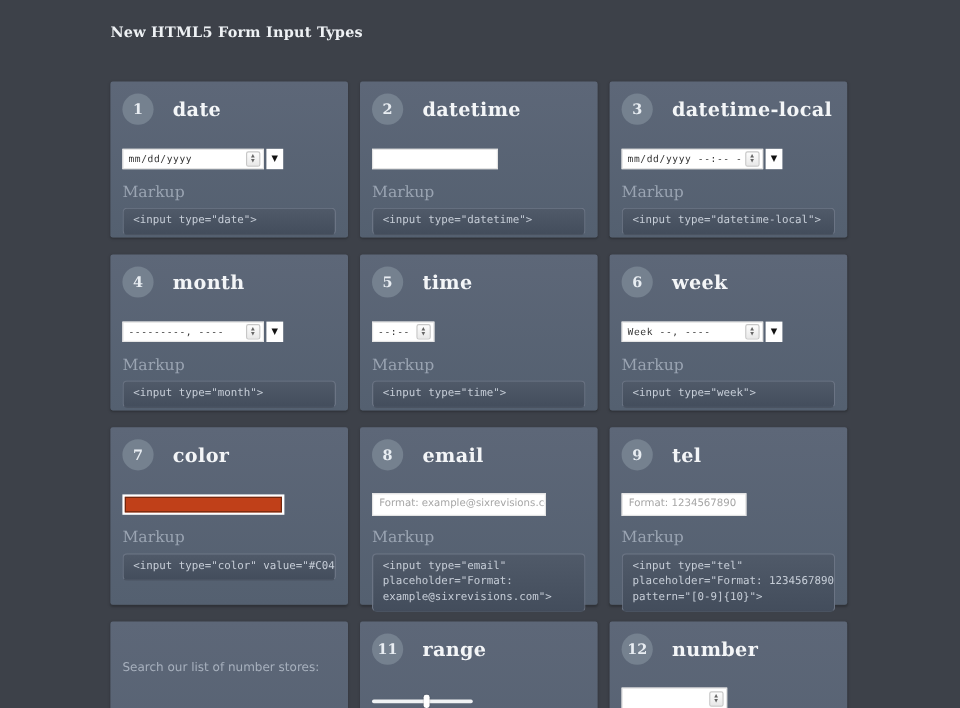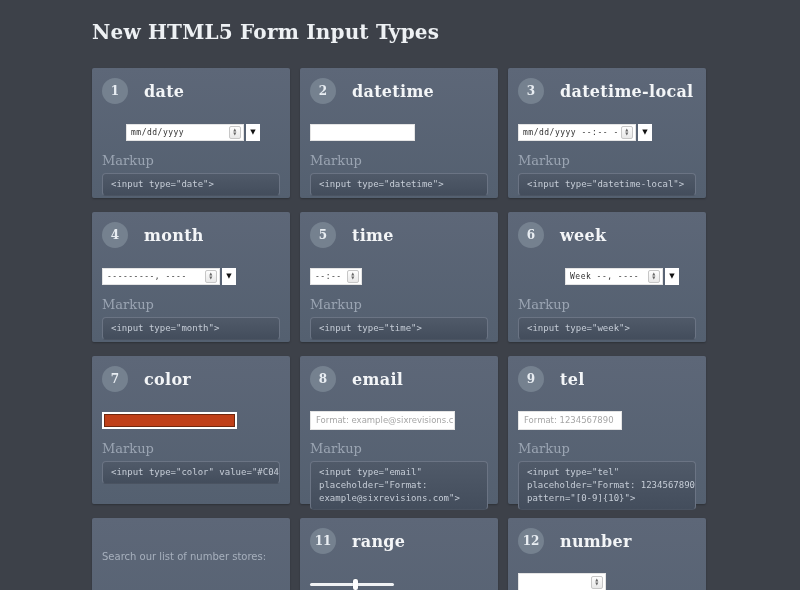--- a/index.html
+++ b/index.html
@@ -4,21 +4,21 @@
 <style>
   * { margin:0; padding:0; box-sizing:border-box; }
   html,body { width:800px; height:590px; overflow:hidden; }
   body {
     background:#3d4149;
     font-family:"DejaVu Serif","Liberation Serif",serif;
     position:relative;
   }
   .page-title {
     position:absolute; left:92px; top:20px;
-    font-size:20px; font-weight:bold; color:#eef1f4;
+    font-size:12px; font-weight:bold; color:#eef1f4;
     letter-spacing:0.2px;
   }
   .grid {
     position:absolute; left:92px; top:68px;
     display:grid;
     grid-template-columns:198px 198px 198px;
     grid-template-rows:130px 130px 148px 170px;
     column-gap:10px; row-gap:14px;
   }
   .card {
@@ -105,21 +105,21 @@
 <h1 class="page-title">New HTML5 Form Input Types</h1>
 
 <div class="grid">
   <div class="card">
     <div class="card-header">
       <span class="num-circle">1</span>
       <span class="card-title">date</span>
     </div>
     <div class="demo">
         <div class="ctl">
-          <div class="field" style="width: 118px; margin-left: 24px;">
+          <div class="field" style="width: 118px;">
             <span class="ftext">mm/dd/yyyy</span>
             <span class="spinner">▲<br>▼</span>
           </div>
           <span class="dropbox">▼</span>
         </div>
       </div>
   <div class="markup-label">Markup</div>
       <div class="code-box">
         <div class="code-line">&lt;input type="date"&gt;</div>
       </div>
@@ -198,21 +198,21 @@
       </div>
     </div>
 
   <div class="card">
     <div class="card-header">
       <span class="num-circle">6</span>
       <span class="card-title">week</span>
     </div>
     <div class="demo">
         <div class="ctl">
-          <div class="field" style="width: 98px; margin-left: 47px;">
+          <div class="field" style="width: 118px;">
             <span class="ftext">Week --, ----</span>
             <span class="spinner">▲<br>▼</span>
           </div>
           <span class="dropbox">▼</span>
         </div>
       </div>
   <div class="markup-label">Markup</div>
       <div class="code-box">
         <div class="code-line">&lt;input type="week"&gt;</div>
       </div>

